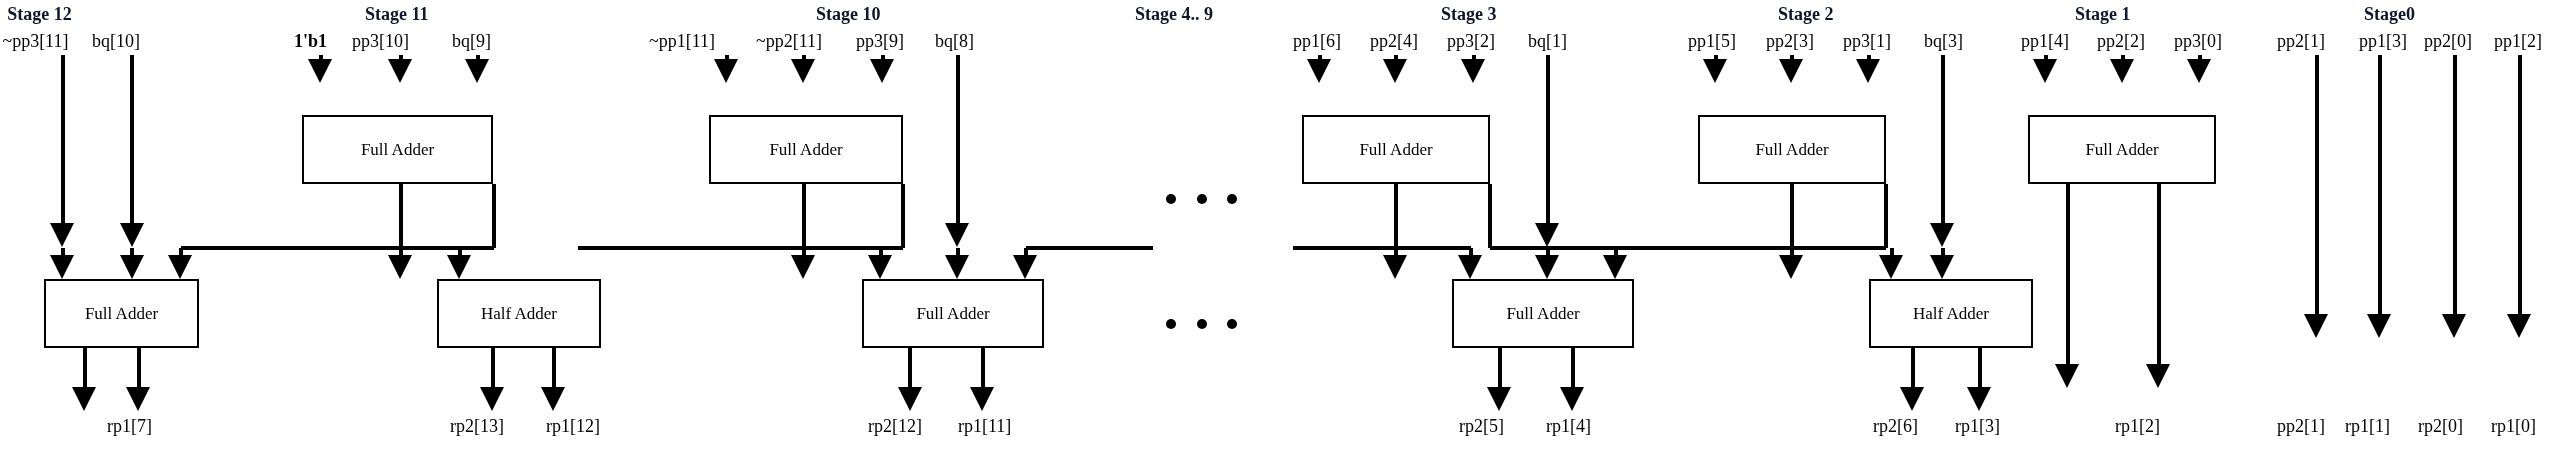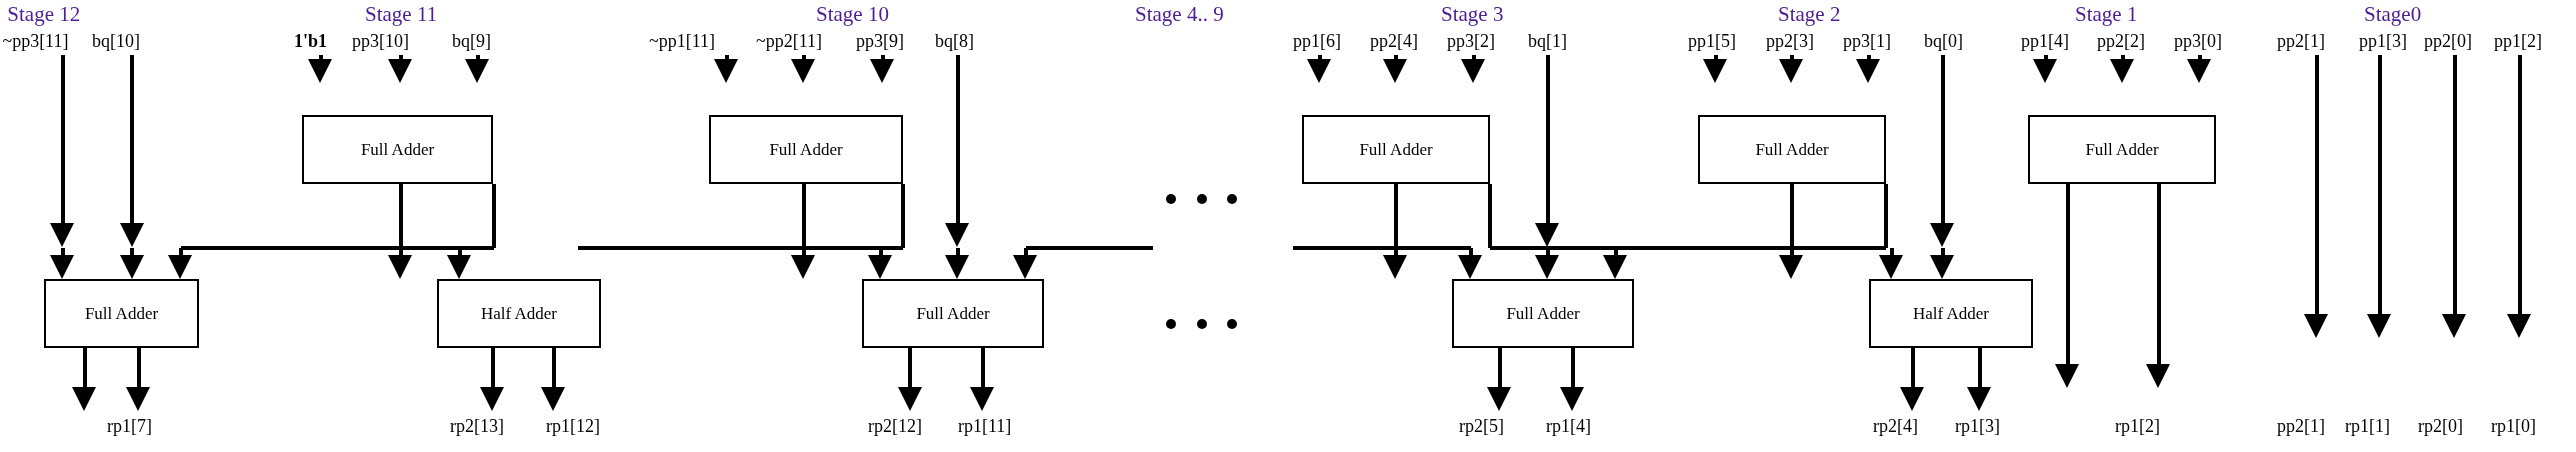--- a/index.html
+++ b/index.html
@@ -1,19 +1,19 @@
 <!DOCTYPE html>
 <html style="font-size:9.7px"><head>
 <meta charset="utf-8">
 <title>Wallace Tree Adder Stages</title>
 <style>
   html,body{margin:0;padding:0;background:#ffffff;}
   body{font-family:"Liberation Serif","DejaVu Serif",serif;color:#000;}
   #canvas{position:relative;width:2576px;height:452px;background:#fff;overflow:hidden;}
-  .stage-title{position:absolute;font-size:21px;line-height:18px;white-space:nowrap;color:#4c1d95;}
+  .stage-title{position:absolute;font-size:18px;line-height:18px;white-space:nowrap;color:#0f172a;font-weight:bold;}
   .sig{position:absolute;font-size:18px;line-height:18px;white-space:nowrap;color:#000;}
   .out{position:absolute;font-size:18px;line-height:18px;white-space:nowrap;color:#000;}
   .adder{position:absolute;border:2.4px solid #000;background:#fff;box-sizing:border-box;
          display:flex;align-items:center;justify-content:center;font-size:17px;line-height:17px;color:#000;}
   .wire-v{position:absolute;width:3.6px;background:#000;}
   .wire-h{position:absolute;height:3.6px;background:#000;}
   .arrow{position:absolute;width:0;height:0;border-left:12.7px solid transparent;
          border-right:12.7px solid transparent;border-top:24px solid #000;}
   .dot{position:absolute;width:10.3px;height:10.3px;border-radius:50%;background:#000;}
 </style>
@@ -112,34 +112,34 @@
     <div class="stage-title" style="left: 1778px; top: 4.9px;">Stage 2</div>
     <div class="sig" style="left: 1688px; top: 32px;">pp1[5]</div>
     <div class="wire-v" style="left: 1714px; top: 55px; height: 4.9px;"></div>
     <div class="arrow" style="left: 1703px; top: 59px;"></div>
     <div class="sig" style="left: 1766px; top: 32px;">pp2[3]</div>
     <div class="wire-v" style="left: 1790px; top: 55px; height: 4.9px;"></div>
     <div class="arrow" style="left: 1779px; top: 59px;"></div>
     <div class="sig" style="left: 1843px; top: 32px;">pp3[1]</div>
     <div class="wire-v" style="left: 1867px; top: 55px; height: 4.9px;"></div>
     <div class="arrow" style="left: 1856px; top: 59px;"></div>
-    <div class="sig" style="left: 1924px; top: 32px;">bq[0]</div>
+    <div class="sig" style="left: 1924px; top: 32px;">bq[3]</div>
     <div class="wire-v" style="left: 1941px; top: 55px; height: 169px;"></div>
     <div class="arrow" style="left: 1930px; top: 223px;"></div>
     <div class="adder" style="left: 1698px; top: 115px; width: 188px; height: 69px;">
       <span>Full Adder</span>
     </div>
     <div class="adder" style="left: 1869px; top: 279px; width: 164px; height: 69px;">
       <span>Half Adder</span>
     </div>
     <div class="wire-v" style="left: 1911px; top: 348px; height: 39px;"></div>
     <div class="arrow" style="left: 1900px; top: 387px;"></div>
     <div class="wire-v" style="left: 1978px; top: 348px; height: 39px;"></div>
     <div class="arrow" style="left: 1967px; top: 387px;"></div>
-    <div class="out" style="left: 1873px; top: 417px;">rp2[4]</div>
+    <div class="out" style="left: 1873px; top: 417px;">rp2[6]</div>
     <div class="out" style="left: 1955px; top: 417px;">rp1[3]</div>
     <div class="stage-title" style="left: 2075px; top: 4.9px;">Stage 1</div>
     <div class="sig" style="left: 2021px; top: 32px;">pp1[4]</div>
     <div class="wire-v" style="left: 2044px; top: 55px; height: 4.9px;"></div>
     <div class="arrow" style="left: 2033px; top: 59px;"></div>
     <div class="sig" style="left: 2097px; top: 32px;">pp2[2]</div>
     <div class="wire-v" style="left: 2121px; top: 55px; height: 4.9px;"></div>
     <div class="arrow" style="left: 2110px; top: 59px;"></div>
     <div class="sig" style="left: 2174px; top: 32px;">pp3[0]</div>
     <div class="wire-v" style="left: 2198px; top: 55px; height: 4.9px;"></div>

